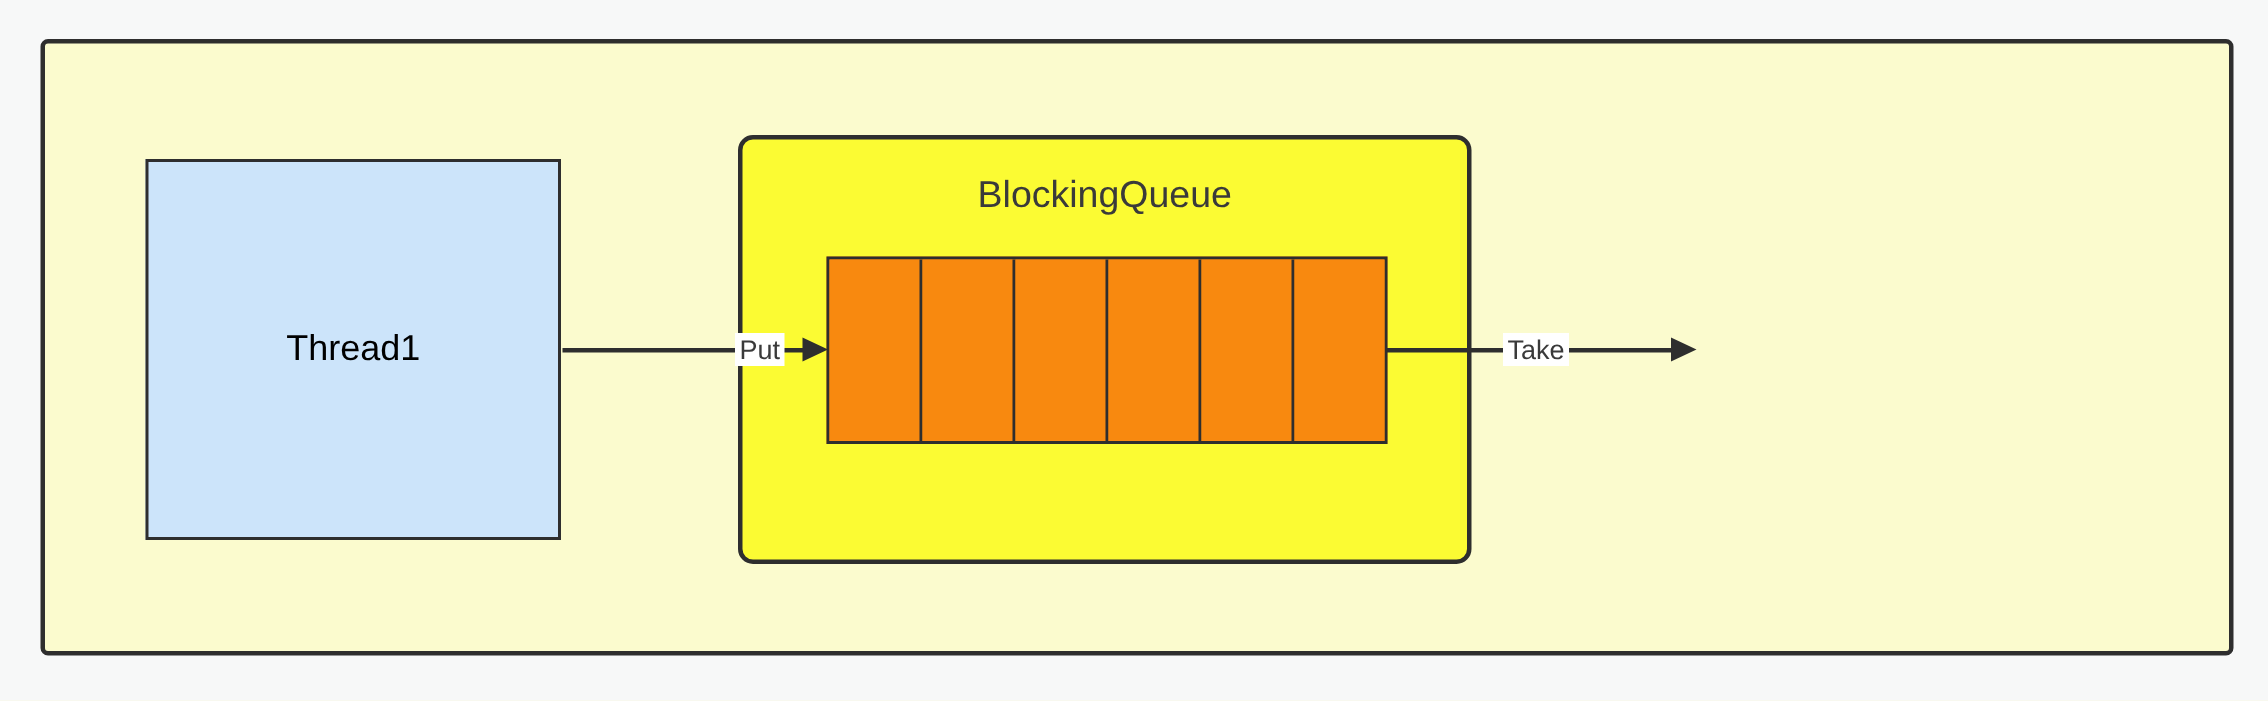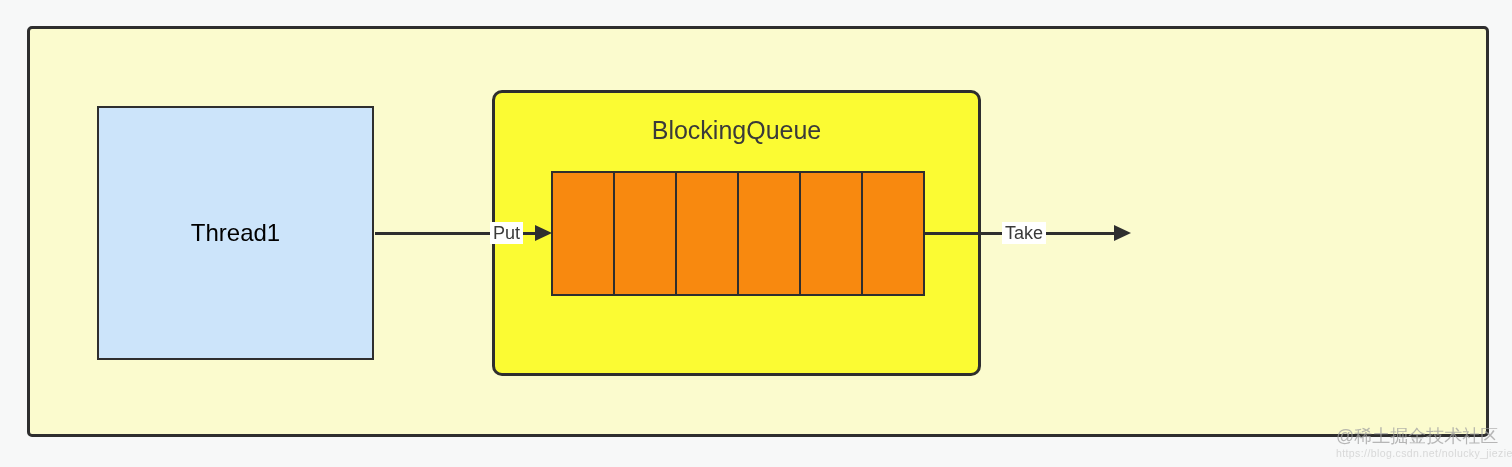--- a/index.html
+++ b/index.html
@@ -153,18 +153,14 @@
 
 
   <div class="arrow-line put-line"></div>
   <div class="arrow-head put-head"></div>
   <span class="arrow-label put-label">Put</span>
 
   <div class="arrow-line take-line"></div>
   <div class="arrow-head take-head"></div>
   <span class="arrow-label take-label">Take</span>
 
-  <div class="watermark">
-    <div class="wm-line1">@稀土掘金技术社区</div>
-    <div class="wm-line2">https://blog.csdn.net/nolucky_jiezie</div>
-  </div>
 
 </div>
 
 </body></html>

